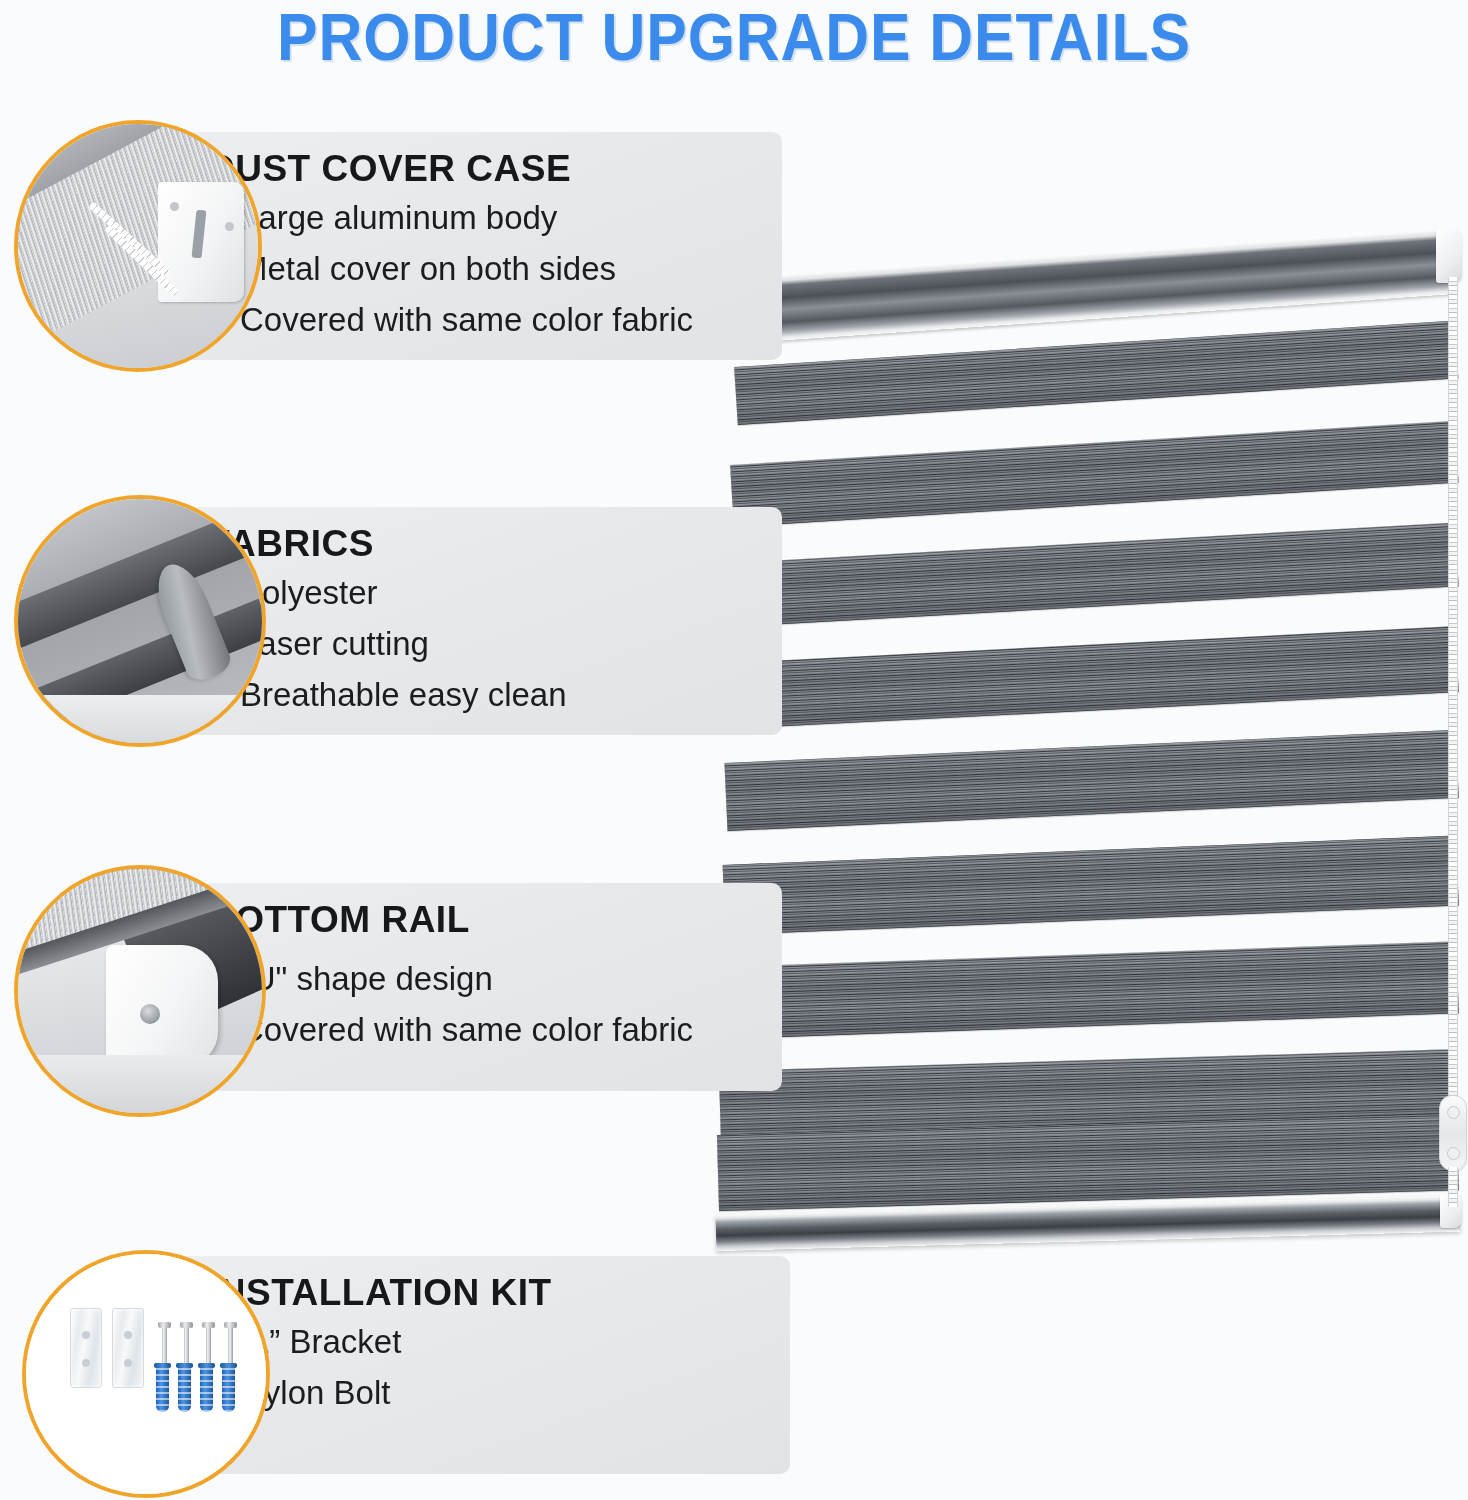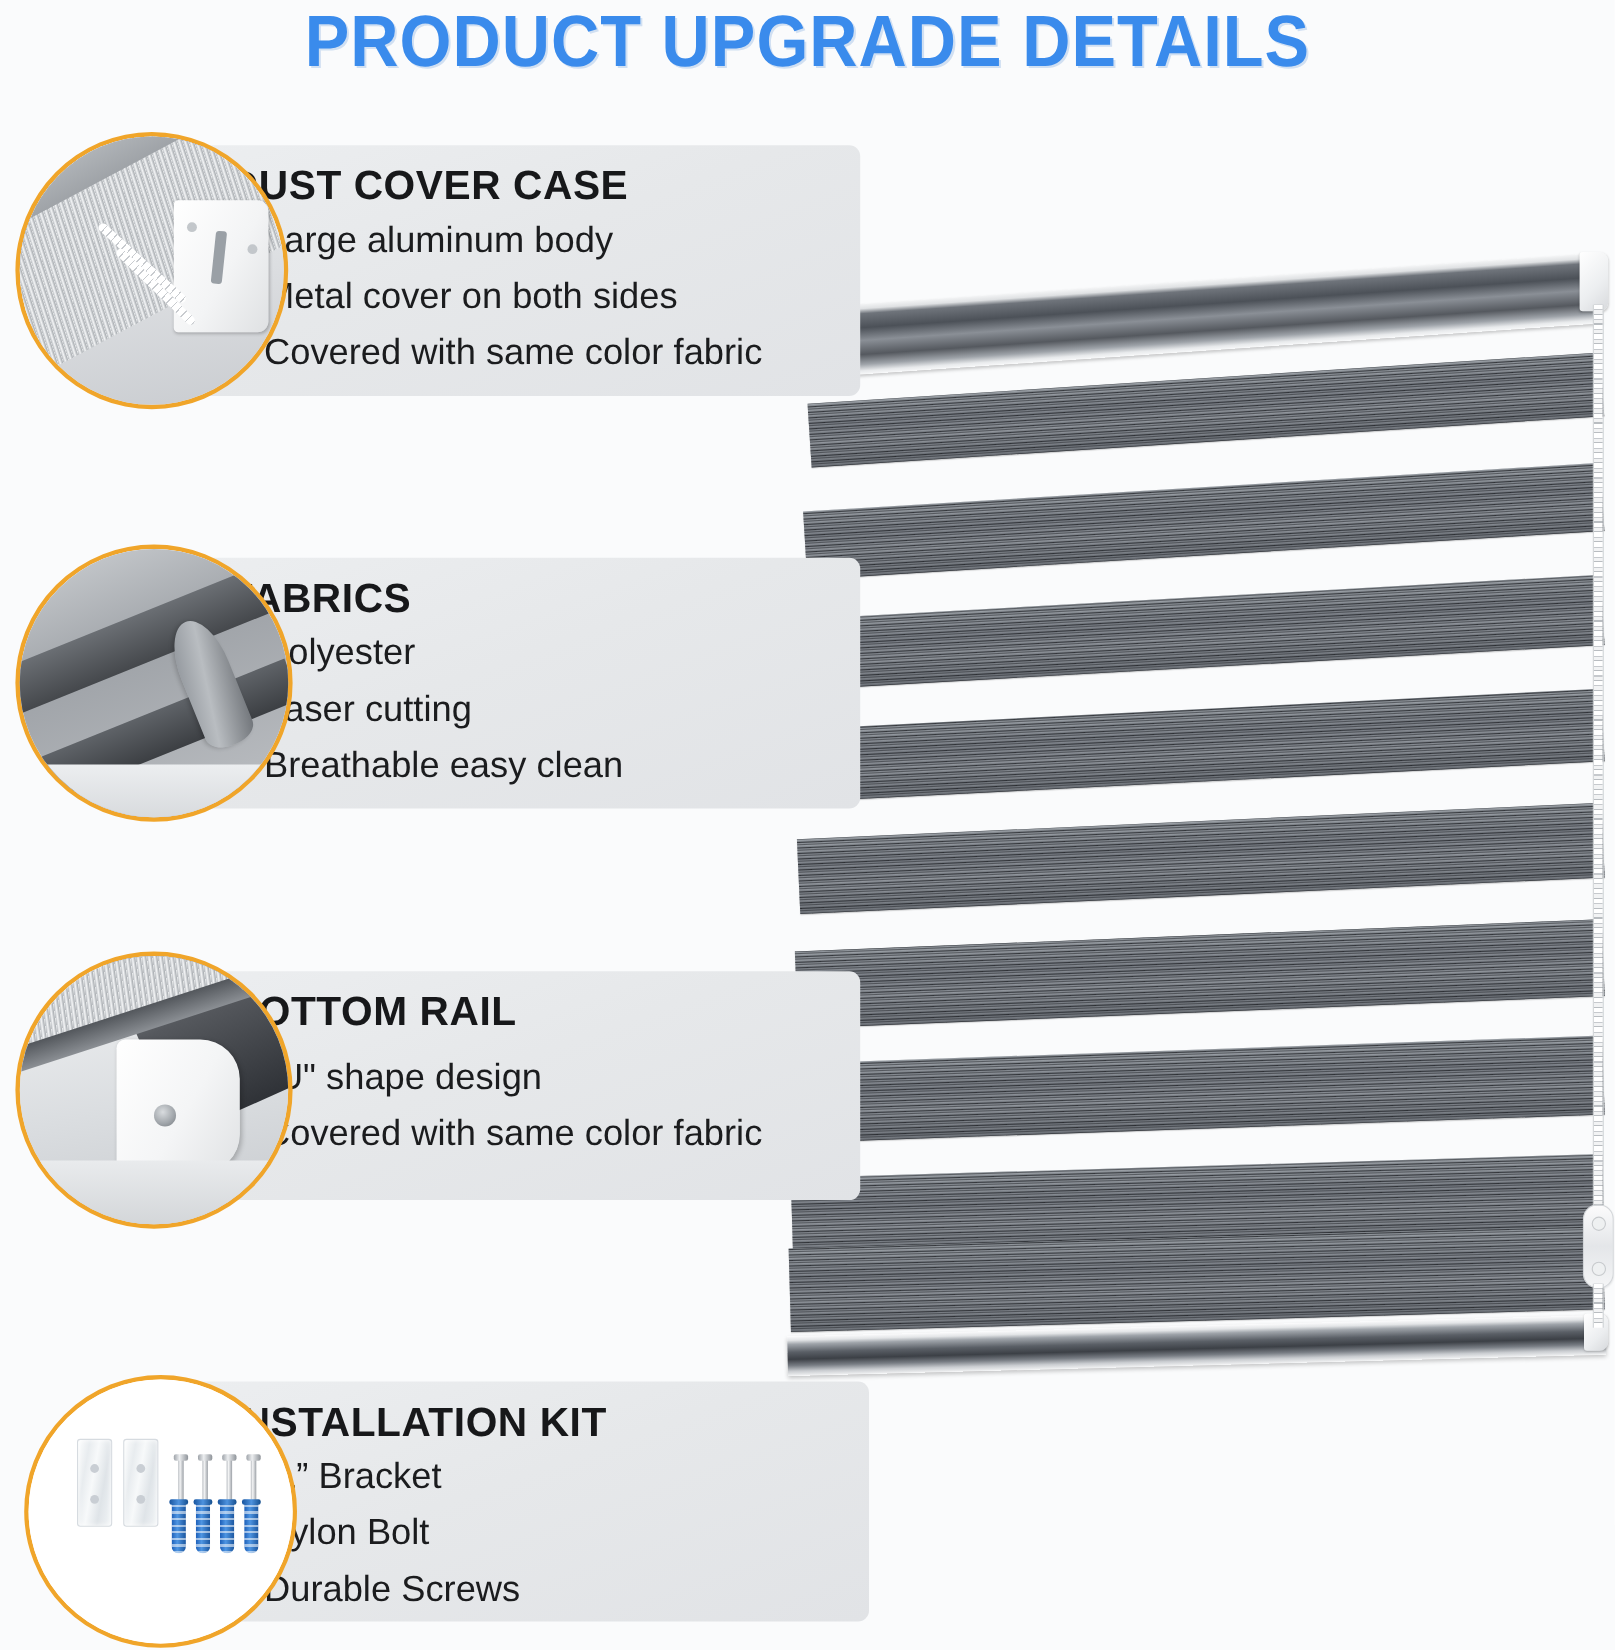--- a/index.html
+++ b/index.html
@@ -389,21 +389,20 @@
 
   <div class="feature" style="left:0px; top:1250px; width:810px; height:250px;">
 
     <div class="panel" style="left:150px; top:6px; width:640px; height:218px;"></div>
 
     <div class="panel-inner" style="left:150px; top:6px; width:640px; height:218px;">
       <div class="f-title">INSTALLATION KIT</div>
       <ul class="f-list">
         <li><span class="dot"></span><span>“L”  Bracket</span></li>
         <li><span class="dot"></span><span>Nylon Bolt</span></li>
-        <li><span class="dot"></span><span>Durable Screws</span></li>
       </ul>
     </div>
 
     <div class="thumb" style="left:22px; top:0px; width:248px; height:248px; background:#ffffff; overflow:visible;">
       <div class="scene" style="background:#ffffff; border-radius:50%; overflow:hidden;">
 
         <div class="kit-bracket" style="left:44px; top:54px;">
           <i class="h1"></i>
           <i class="h2"></i>
         </div>

